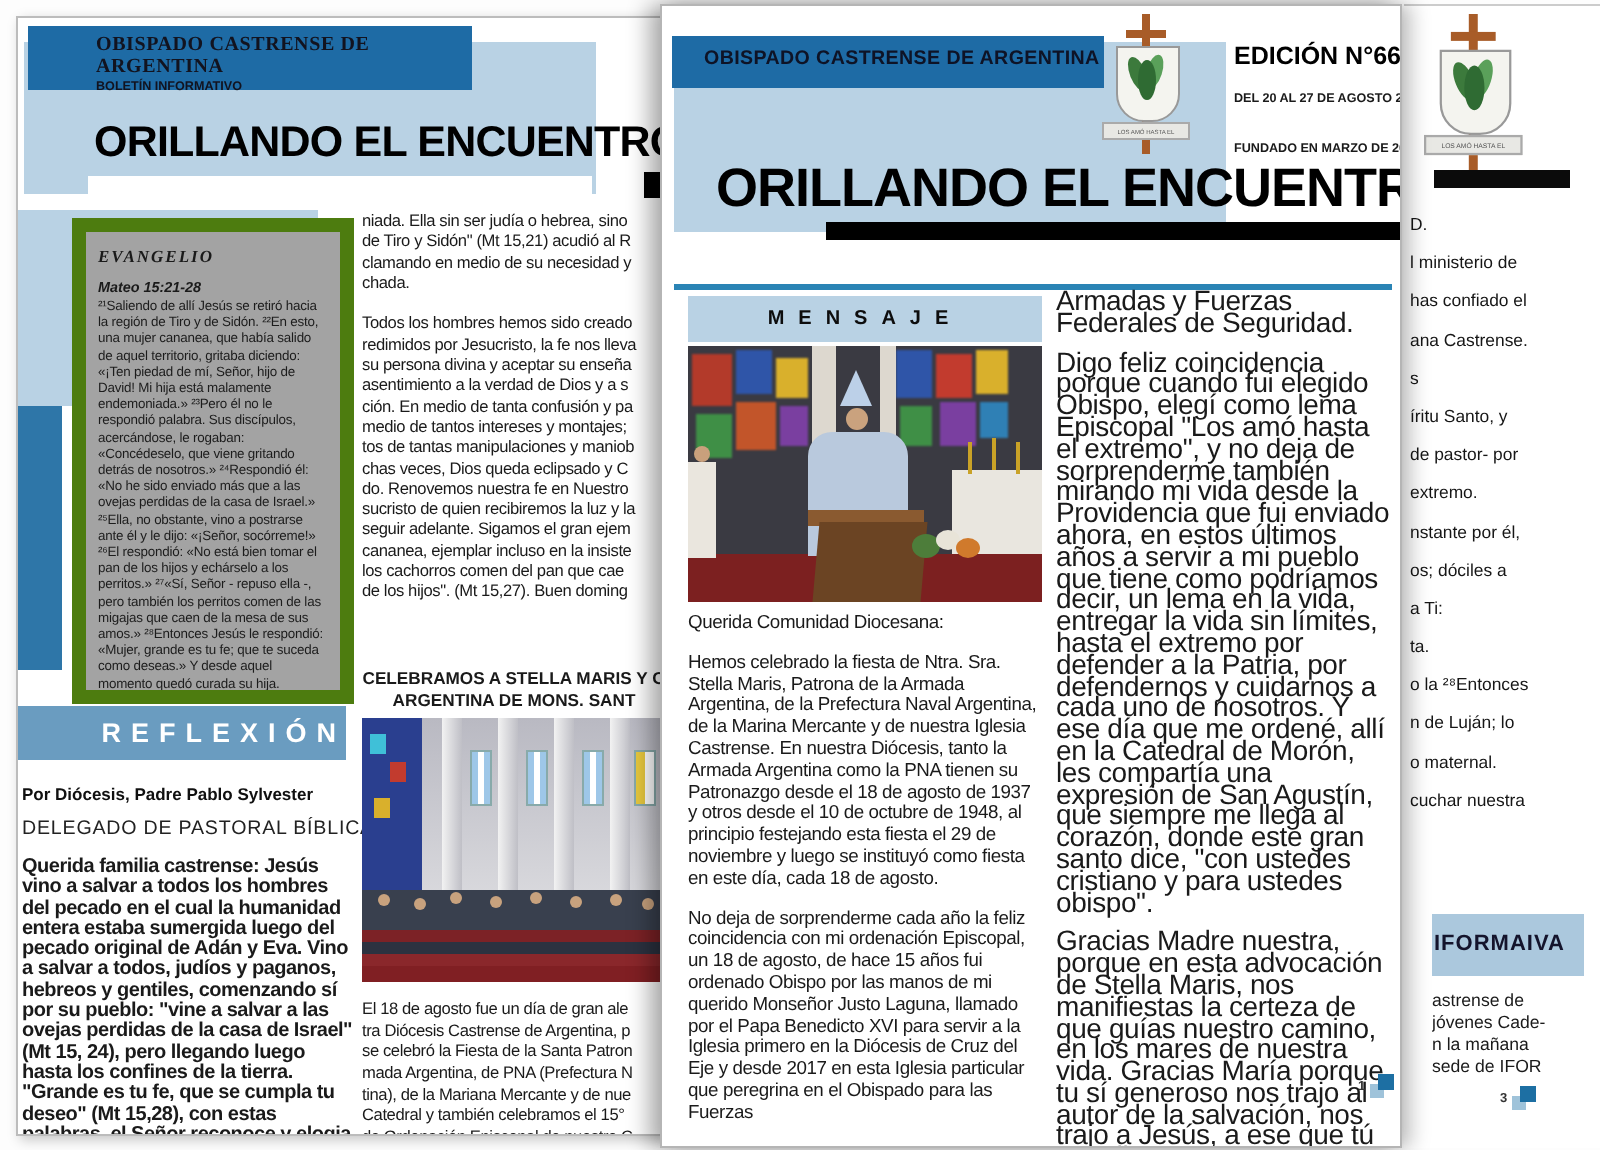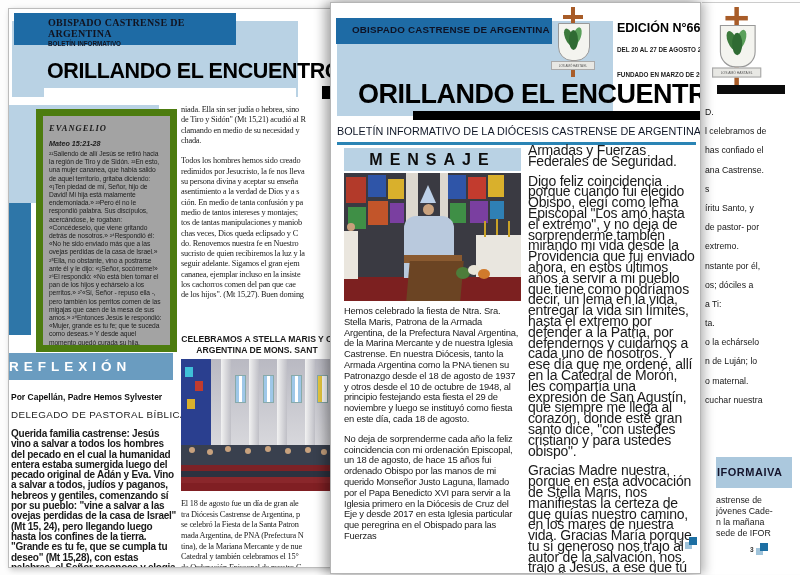--- a/index.html
+++ b/index.html
@@ -21,26 +21,26 @@
 
   .ev-light{left:0;top:96px;width:150px;height:98px;background:#b9d2e4;}
   .ev-dark{left:0;top:194px;width:22px;height:132px;background:#2e76a8;}
   .ev-card{left:27px;top:100px;width:141px;height:243px;background:#a3a3a3;border:7px solid #4d7c0f;
            padding:7px 6px;box-sizing:border-box;overflow:hidden;}
   .ev-head{font-family:"Liberation Serif",serif;font-style:italic;font-weight:bold;font-size:8.5px;letter-spacing:1px;margin-bottom:6px;}
   .ev-ref{font-style:italic;font-weight:bold;font-size:7.2px;margin-bottom:2px;}
   .ev-text{font-size:6.7px;line-height:8.2px;letter-spacing:-.1px;color:#1c1c1c;}
 
   .refl-bar{left:0;top:344px;width:164px;height:27px;background:#6a9cc0;color:#fff;font-weight:900;
-            font-size:13.5px;letter-spacing:5px;text-align:left;line-height:27px;}
+            font-size:13.5px;letter-spacing:5px;text-align:right;line-height:27px;}
   .refl-by{left:2px;top:383px;font-size:8.5px;font-weight:bold;color:#101010;white-space:nowrap;}
   .refl-role{left:2px;top:400px;font-size:9.8px;letter-spacing:.4px;color:#222;white-space:nowrap;}
   .refl-body{left:2px;top:420px;width:166px;font-size:10px;line-height:10.3px;letter-spacing:-.25px;font-weight:bold;}
 
-  .lp-col2{left:172px;width:152px;overflow:hidden;font-family:Liberation Serif, serif;}
+  .lp-col2{left:172px;width:152px;overflow:hidden;}
   .lp-col2.top{top:96px;}
   .lp-col2.bottom{top:490px;}
   .c2line{white-space:nowrap;overflow:hidden;height:10.3px;line-height:10.3px;font-size:8.3px;letter-spacing:-.2px;}
   .c2bline{white-space:nowrap;overflow:hidden;height:10.7px;line-height:10.7px;font-size:8.3px;letter-spacing:-.2px;}
   .lp-evhead{left:172px;top:325px;width:152px;text-align:center;font-size:8.6px;font-weight:bold;line-height:10.8px;}
 
   
   .photoB{left:172px;top:350px;width:152px;height:132px;overflow:hidden;background:linear-gradient(#b9b9c2,#e8e8ea);}
   .pb-glass{left:0;top:0;width:30px;height:86px;background:#2a3f8f;}
   .pb-col{top:0;width:10px;height:86px;background:linear-gradient(90deg,#f2f2f2,#bfbfc6);}
@@ -60,21 +60,21 @@
   .cp-headerbar{left:5px;top:15px;width:216px;height:26px;background:#1e6ba5;padding:6px 0 0 16px;box-sizing:border-box;
                 font-size:9.8px;font-weight:bold;letter-spacing:.2px;color:#0e1326;white-space:nowrap;}
   .cp-edicion{left:286px;top:18px;font-size:12.5px;font-weight:900;color:#000;white-space:nowrap;}
   .cp-dates{left:286px;top:43px;font-size:6.3px;font-weight:bold;white-space:nowrap;}
   .cp-founded{left:286px;top:68px;font-size:6.3px;font-weight:bold;white-space:nowrap;}
   .cp-title{left:27px;top:76px;font-size:27px;font-weight:900;letter-spacing:-.5px;color:#000;white-space:nowrap;}
   .cp-blackbar{left:82px;top:108px;width:288px;height:9px;background:#000;}
   .cp-subtitle{left:6px;top:122px;width:358px;text-align:center;font-size:10.8px;color:#101828;white-space:nowrap;}
   .cp-tealline{left:6px;top:139px;width:359px;height:3px;background:#2a84b5;}
   .cp-mensaje{left:13px;top:145px;width:177px;height:23px;background:#b9d2e4;color:#0d0d0d;font-weight:900;
-              font-size:16px;letter-spacing:7px;text-align:center;line-height:23px;}
+              font-size:10px;letter-spacing:7px;text-align:center;line-height:23px;}
   .cp-col1{left:13px;top:303px;width:178px;font-size:9.4px;line-height:10.8px;letter-spacing:-.2px;}
   .cp-col1 .para{margin:0 0 9px 0;}
   .cp-col2{left:197px;top:142px;width:170px;font-size:14px;line-height:10.8px;letter-spacing:-.2px;}
   .cp-col2 .para{margin:0 0 9px 0;}
   .cp-bless{margin-top:0;}
   .cp-sign{text-align:right;padding-right:14px;margin-top:14px;}
 
   
   .photoA{left:13px;top:170px;width:177px;height:128px;overflow:hidden;background:#3a3a42;}
   .pa-tile{position:absolute;filter:blur(.4px);}
@@ -134,21 +134,21 @@
 
     <div class="abs ev-light"></div>
     <div class="abs ev-dark"></div>
     <div class="abs ev-card">
       <div class="ev-head">EVANGELIO</div>
       <div class="ev-ref">Mateo 15:21-28</div>
       <div class="ev-text">²¹Saliendo de allí Jesús se retiró hacia la región de Tiro y de Sidón. ²²En esto, una mujer cananea, que había salido de aquel territorio, gritaba diciendo: «¡Ten piedad de mí, Señor, hijo de David! Mi hija está malamente endemoniada.» ²³Pero él no le respondió palabra. Sus discípulos, acercándose, le rogaban: «Concédeselo, que viene gritando detrás de nosotros.» ²⁴Respondió él: «No he sido enviado más que a las ovejas perdidas de la casa de Israel.» ²⁵Ella, no obstante, vino a postrarse ante él y le dijo: «¡Señor, socórreme!» ²⁶El respondió: «No está bien tomar el pan de los hijos y echárselo a los perritos.» ²⁷«Sí, Señor - repuso ella -, pero también los perritos comen de las migajas que caen de la mesa de sus amos.» ²⁸Entonces Jesús le respondió: «Mujer, grande es tu fe; que te suceda como deseas.» Y desde aquel momento quedó curada su hija.</div>
     </div>
 
     <div class="abs refl-bar">REFLEXIÓN</div>
-    <div class="abs refl-by">Por Capellán, Padre Hemos Sylvester</div>
+    <div class="abs refl-by">Por Diócesis, Padre Pablo Sylvester</div>
     <div class="abs refl-role">DELEGADO DE PASTORAL BÍBLICA</div>
     <div class="abs refl-body">Querida familia castrense: Jesús vino a salvar a todos los hombres del pecado en el cual la humanidad entera estaba sumergida luego del pecado original de Adán y Eva. Vino a salvar a todos, judíos y paganos, hebreos y gentiles, comenzando sí por su pueblo: "vine a salvar a las ovejas perdidas de la casa de Israel" (Mt 15, 24), pero llegando luego hasta los confines de la tierra. "Grande es tu fe, que se cumpla tu deseo" (Mt 15,28), con estas palabras, el Señor reconoce y elogia la fe de la cananea, de la pagana, de la gentil que acudió con fe a Él pidiendo que exorcizara a su hija endemo-</div>
 
     <div class="abs lp-col2 top">
         <div class="c2line">niada. Ella sin ser judía o hebrea, sino</div>
         <div class="c2line">de Tiro y Sidón" (Mt 15,21) acudió al R</div>
         <div class="c2line">clamando en medio de su necesidad y</div>
         <div class="c2line">chada.</div>
         <div class="c2line"></div>
         <div class="c2line">Todos los hombres hemos sido creado</div>
@@ -218,32 +218,32 @@
       <div class="cr-shield">
         <div class="leaf" style="left:6px;top:4px;width:8px;height:18px;background:#3c7a3c;transform:rotate(-22deg);"></div>
         <div class="leaf" style="left:14px;top:3px;width:8px;height:18px;background:#5aa05a;transform:rotate(18deg);"></div>
         <div class="leaf" style="left:10px;top:6px;width:9px;height:20px;background:#2f6b33;"></div>
       </div>
       <div class="cr-scroll">LOS AMÓ HASTA EL EXTREMO</div>
     </div>
     <div class="abs rp-blackbar"></div>
     <div class="abs rp-frags">
         <div class="fragline">D.</div>
-        <div class="fragline">l celebramos de</div>
+        <div class="fragline">l ministerio de</div>
         <div class="fragline">has confiado el</div>
         <div class="fragline">ana Castrense.</div>
         <div class="fragline">s</div>
         <div class="fragline">íritu Santo, y</div>
         <div class="fragline">de pastor- por</div>
         <div class="fragline">extremo.</div>
         <div class="fragline">nstante por él,</div>
         <div class="fragline">os; dóciles a</div>
         <div class="fragline">a Ti:</div>
         <div class="fragline">ta.</div>
-        <div class="fragline">o la echárselo</div>
+        <div class="fragline">o la ²⁸Entonces</div>
         <div class="fragline">n de Luján; lo</div>
         <div class="fragline">o maternal.</div>
         <div class="fragline">cuchar nuestra</div>
       </div>
     <div class="abs rp-infobox">IFORMAIVA</div>
     <div class="abs rp-bottom">
         <div class="rbline">astrense de</div>
         <div class="rbline">jóvenes Cade-</div>
         <div class="rbline">n la mañana</div>
         <div class="rbline">sede de IFOR</div>
@@ -269,21 +269,20 @@
       </div>
       <div class="cr-scroll">LOS AMÓ HASTA EL EXTREMO</div>
     </div>
 
     <div class="abs cp-edicion">EDICIÓN N°66</div>
     <div class="abs cp-dates">DEL 20 AL 27 DE AGOSTO 2023</div>
     <div class="abs cp-founded">FUNDADO EN MARZO DE 2022</div>
 
     <div class="abs cp-title">ORILLANDO EL ENCUENTRO</div>
     <div class="abs cp-blackbar"></div>
-    <div class="abs cp-subtitle">BOLETÍN INFORMATIVO DE LA DIÓCESIS CASTRENSE DE ARGENTINA</div>
     <div class="abs cp-tealline"></div>
 
     <div class="abs cp-mensaje">MENSAJE</div>
 
     <div class="abs photoA">
       <div class="pa-tile" style="left:2px;top:4px;width:20px;height:26px;background:#b33a2a;"></div>
       <div class="pa-tile" style="left:24px;top:2px;width:18px;height:22px;background:#2f55a8;"></div>
       <div class="pa-tile" style="left:44px;top:6px;width:16px;height:20px;background:#d9b02c;"></div>
       <div class="pa-tile" style="left:4px;top:34px;width:18px;height:22px;background:#3f8f46;"></div>
       <div class="pa-tile" style="left:24px;top:28px;width:20px;height:24px;background:#c2552a;"></div>
@@ -307,20 +306,21 @@
       <div class="abs pa-mitre"></div>
       <div class="abs pa-face"></div>
       <div class="abs pa-book"></div>
       <div class="abs pa-lectern"></div>
       <div class="abs pa-flower" style="left:112px;top:94px;width:14px;height:12px;background:#4d7d3a;"></div>
       <div class="abs pa-flower" style="left:124px;top:92px;width:12px;height:10px;background:#e8e4d8;"></div>
       <div class="abs pa-flower" style="left:134px;top:96px;width:12px;height:10px;background:#d07a2c;"></div>
     </div>
 
     <div class="abs cp-col1">
+        <div class="para">Querida Comunidad Diocesana:</div>
         <div class="para">Hemos celebrado la fiesta de Ntra. Sra. Stella Maris, Patrona de la Armada Argentina, de la Prefectura Naval Argentina, de la Marina Mercante y de nuestra Iglesia Castrense. En nuestra Diócesis, tanto la Armada Argentina como la PNA tienen su Patronazgo desde el 18 de agosto de 1937 y otros desde el 10 de octubre de 1948, al principio festejando esta fiesta el 29 de noviembre y luego se instituyó como fiesta en este día, cada 18 de agosto.</div>
         <div class="para">No deja de sorprenderme cada año la feliz coincidencia con mi ordenación Episcopal, un 18 de agosto, de hace 15 años fui ordenado Obispo por las manos de mi querido Monseñor Justo Laguna, llamado por el Papa Benedicto XVI para servir a la Iglesia primero en la Diócesis de Cruz del Eje y desde 2017 en esta Iglesia particular que peregrina en el Obispado para las Fuerzas</div>
       </div>
 
     <div class="abs cp-col2">
       <div>
           <div class="para">Armadas y Fuerzas Federales de Seguridad.</div>
           <div class="para">Digo feliz coincidencia porque cuando fui elegido Obispo, elegí como lema Episcopal "Los amó hasta el extremo", y no deja de sorprenderme también mirando mi vida desde la Providencia que fui enviado ahora, en estos últimos años a servir a mi pueblo que tiene como podríamos decir, un lema en la vida, entregar la vida sin límites, hasta el extremo por defender a la Patria, por defendernos y cuidarnos a cada uno de nosotros. Y ese día que me ordené, allí en la Catedral de Morón, les compartía una expresión de San Agustín, que siempre me llega al corazón, donde este gran santo dice, "con ustedes cristiano y para ustedes obispo".</div>
           <div class="para">Gracias Madre nuestra, porque en esta advocación de Stella Maris, nos manifiestas la certeza de que guías nuestro camino, en los mares de nuestra vida. Gracias María porque tu sí generoso nos trajo al autor de la salvación, nos trajo a Jesús, a ese que tú nos dices, nos susurra en nuestro oído, &lt;&lt;hagan lo que Él les diga&gt;&gt;. Antes de despedirme, les transmito mi saludo a los Catequistas de nuestra Diócesis en su día, este lunes 21 de agosto.</div>
         </div>

